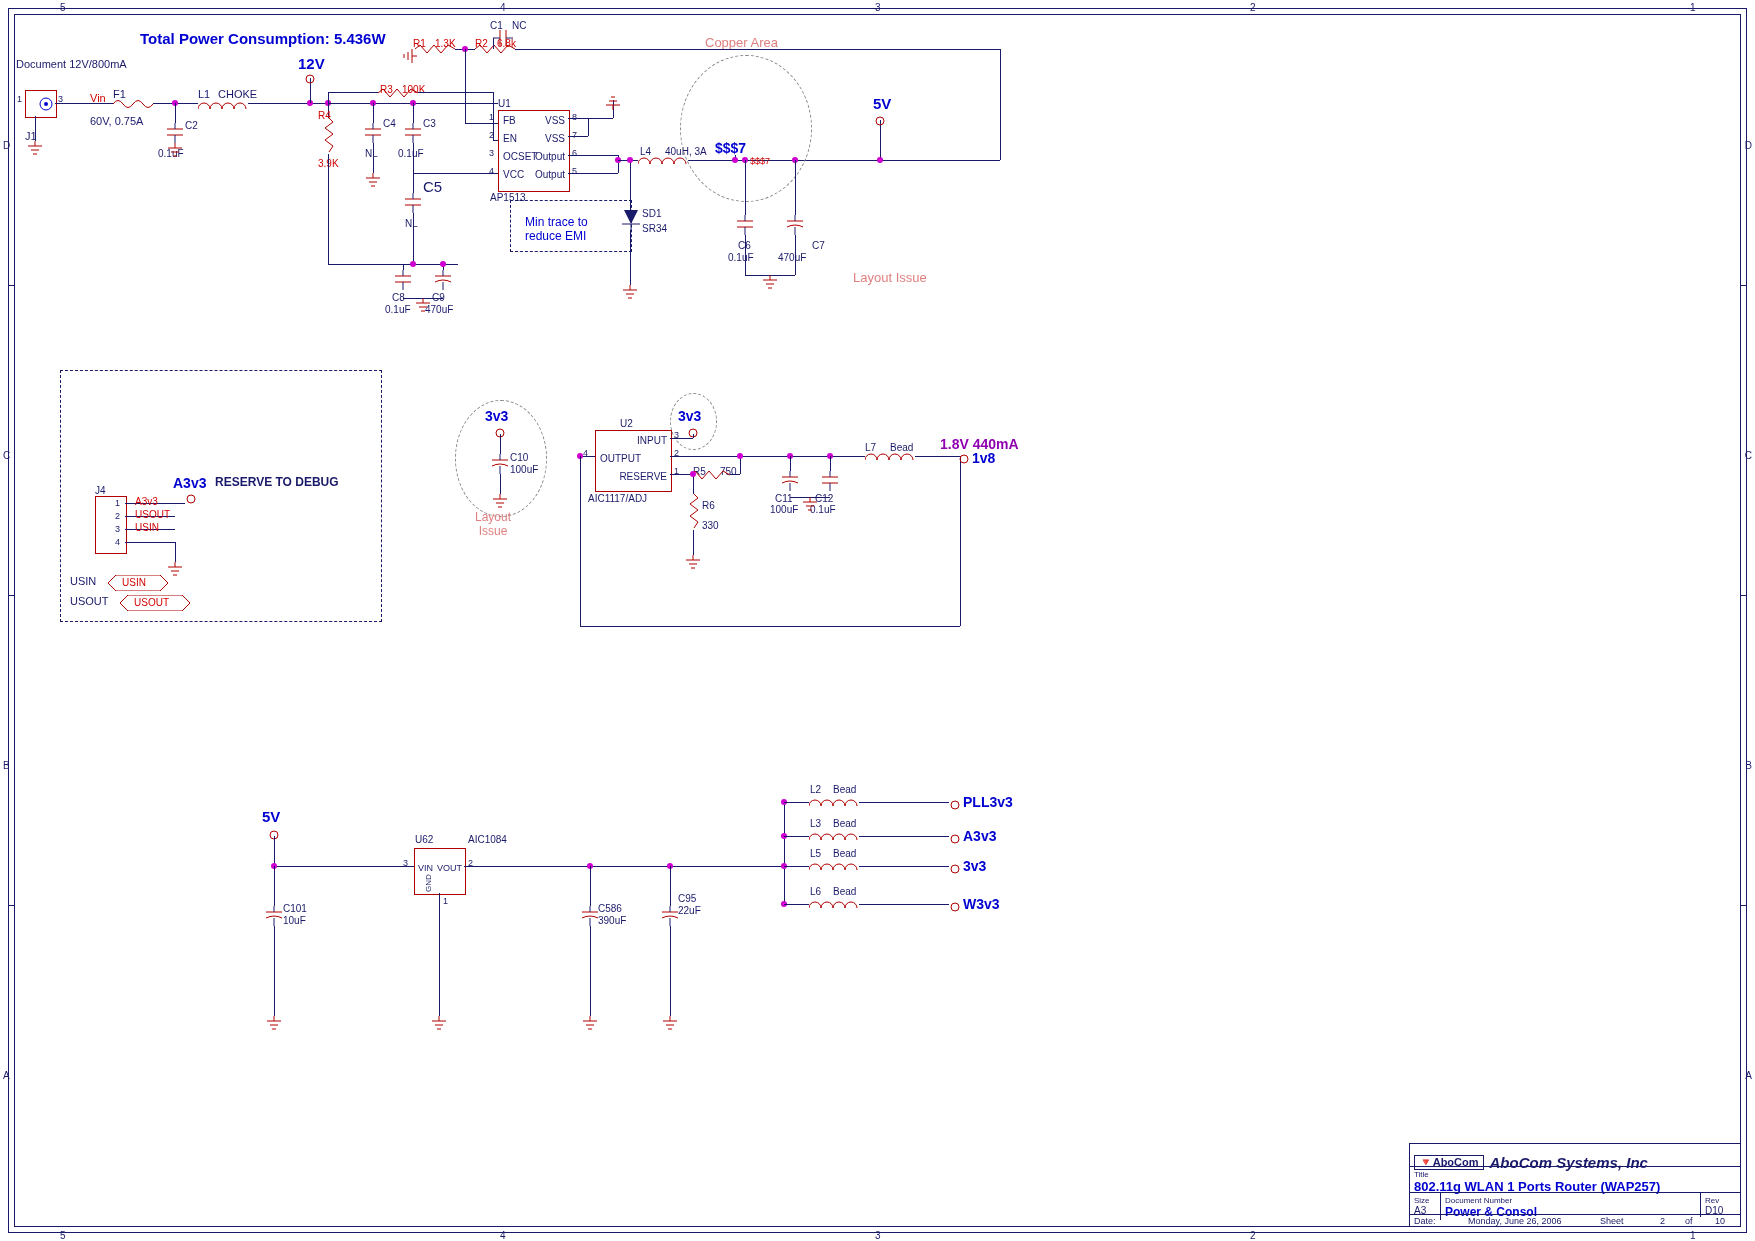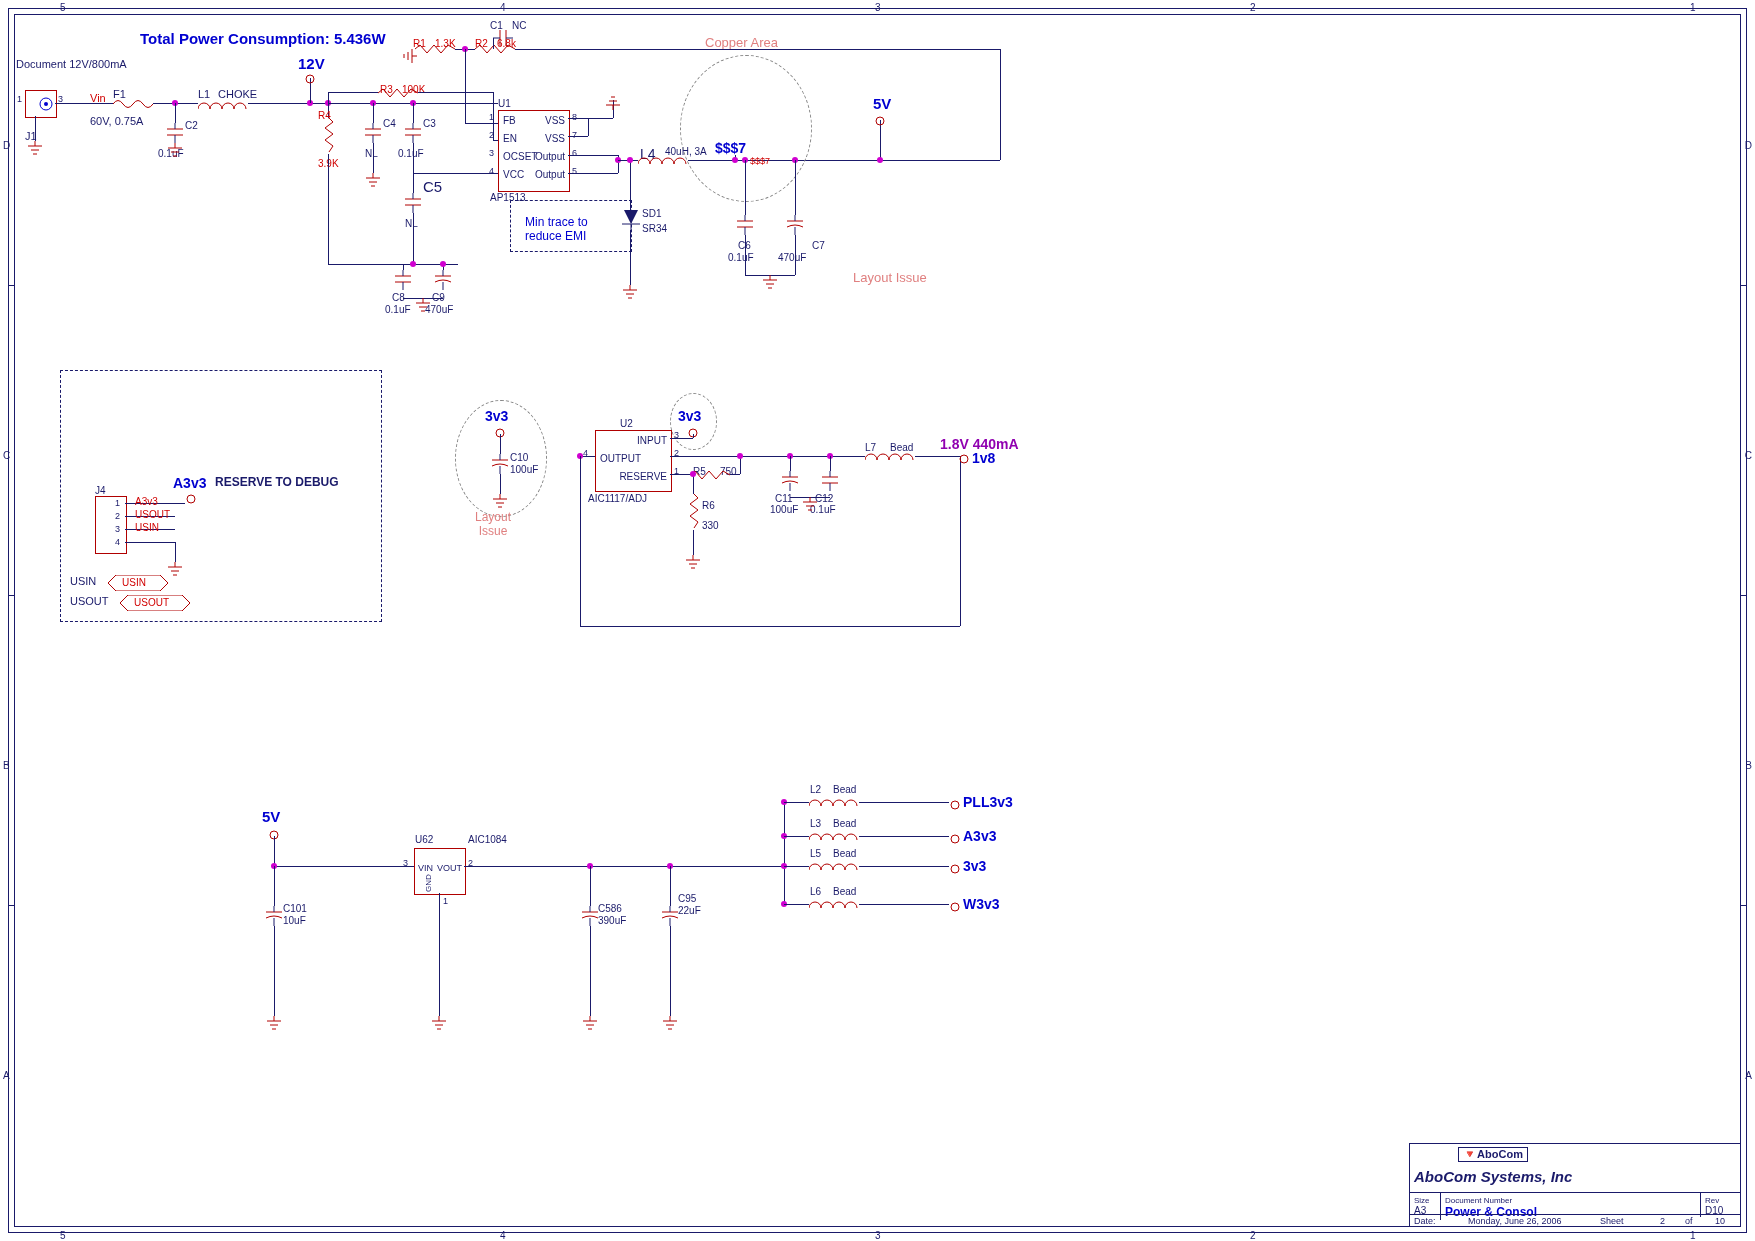--- a/index.html
+++ b/index.html
@@ -276,21 +276,21 @@
         <line x1="5" y1="9" x2="13" y2="9" stroke="#b00000"></line>
         <line x1="7" y1="13" x2="11" y2="13" stroke="#b00000"></line>
       </svg></div>
 
   <div class="w wh" style="left:568px;top:155px;width:50px"></div>
   <div class="w wh" style="left:568px;top:173px;width:50px"></div>
   <div class="w wv" style="left:618px;top:155px;height:18px"></div>
   <div class="dot" style="left:618px;top:160px"></div>
   <div class="w wh" style="left:618px;top:160px;width:20px"></div>
 
-  <div class="txt navy" style="left:640px;top:146px;font-size:14px">L4</div>
+  <div class="txt navy" style="left:640px;top:146px;font-size:10px">L4</div>
   <div class="txt navy" style="left:665px;top:146px;font-size:10px">40uH, 3A</div>
   <div class="ind" style="left:638px;top:154px"><svg width="50" height="12">
         <path d="M0 8 A6 6 0 0 1 12 8 A6 6 0 0 1 24 8 A6 6 0 0 1 36 8 A6 6 0 0 1 48 8" fill="none" stroke="#b00000"></path>
       </svg></div>
   <div class="w wh" style="left:688px;top:160px;width:192px"></div>
 
   <div class="w wv" style="left:630px;top:160px;height:50px"></div>
   <div class="dot" style="left:630px;top:160px"></div>
   <div style="position:absolute;left:622px;top:210px">
     <svg width="18" height="20">
@@ -695,25 +695,29 @@
   <div class="txt navy" style="left:810px;top:886px;font-size:10px">L6</div>
   <div class="txt navy" style="left:833px;top:886px;font-size:10px">Bead</div>
   <div class="w wh" style="left:859px;top:904px;width:90px"></div>
   <div class="pwr" style="left:949px;top:898px"><svg width="12" height="10">
         <circle cx="6" cy="5" r="4" fill="none" stroke="#b00000"></circle>
       </svg></div>
   <div class="txt bold dblue" style="left:963px;top:896px;font-size:14px">W3v3</div>
 
   <div class="titleblock" style="right:14px;bottom:14px;width:330px;height:82px">
 
-    <div style="position:absolute;left:4px;top:3px;display:flex;align-items:center;gap:6px;flex-direction:column;">
+    <div style="position:absolute;left:4px;top:10px;display:flex;align-items:center;gap:6px;">
       <span style="font-weight:bold;color:#1a1a6a;border:1px solid #1a1a6a;padding:0 4px;font-size:11px;">🔻AboCom</span>
       <span class="bold navy" style="font-size:15px;font-style:italic">AboCom Systems, Inc</span>
     </div>
 
+    <div class="cell" style="left:0;top:22px;right:0;">
+      <span style="font-size:8px">Title</span><br>
+      <span class="bold dblue" style="font-size:13px">802.11g WLAN 1 Ports Router (WAP257)</span>
+    </div>
 
     <div class="cell" style="left:0;top:48px;width:30px;">
       <span style="font-size:8px">Size</span><br>
       <span>A3</span>
     </div>
     <div class="cell" style="left:30px;top:48px;width:260px;border-left:1px solid #1a1a6a;">
       <span style="font-size:8px">Document Number</span><br>
       <span class="bold dblue" style="font-size:12px">Power &amp; Consol</span>
     </div>
     <div class="cell" style="left:290px;top:48px;right:0;border-left:1px solid #1a1a6a;">

